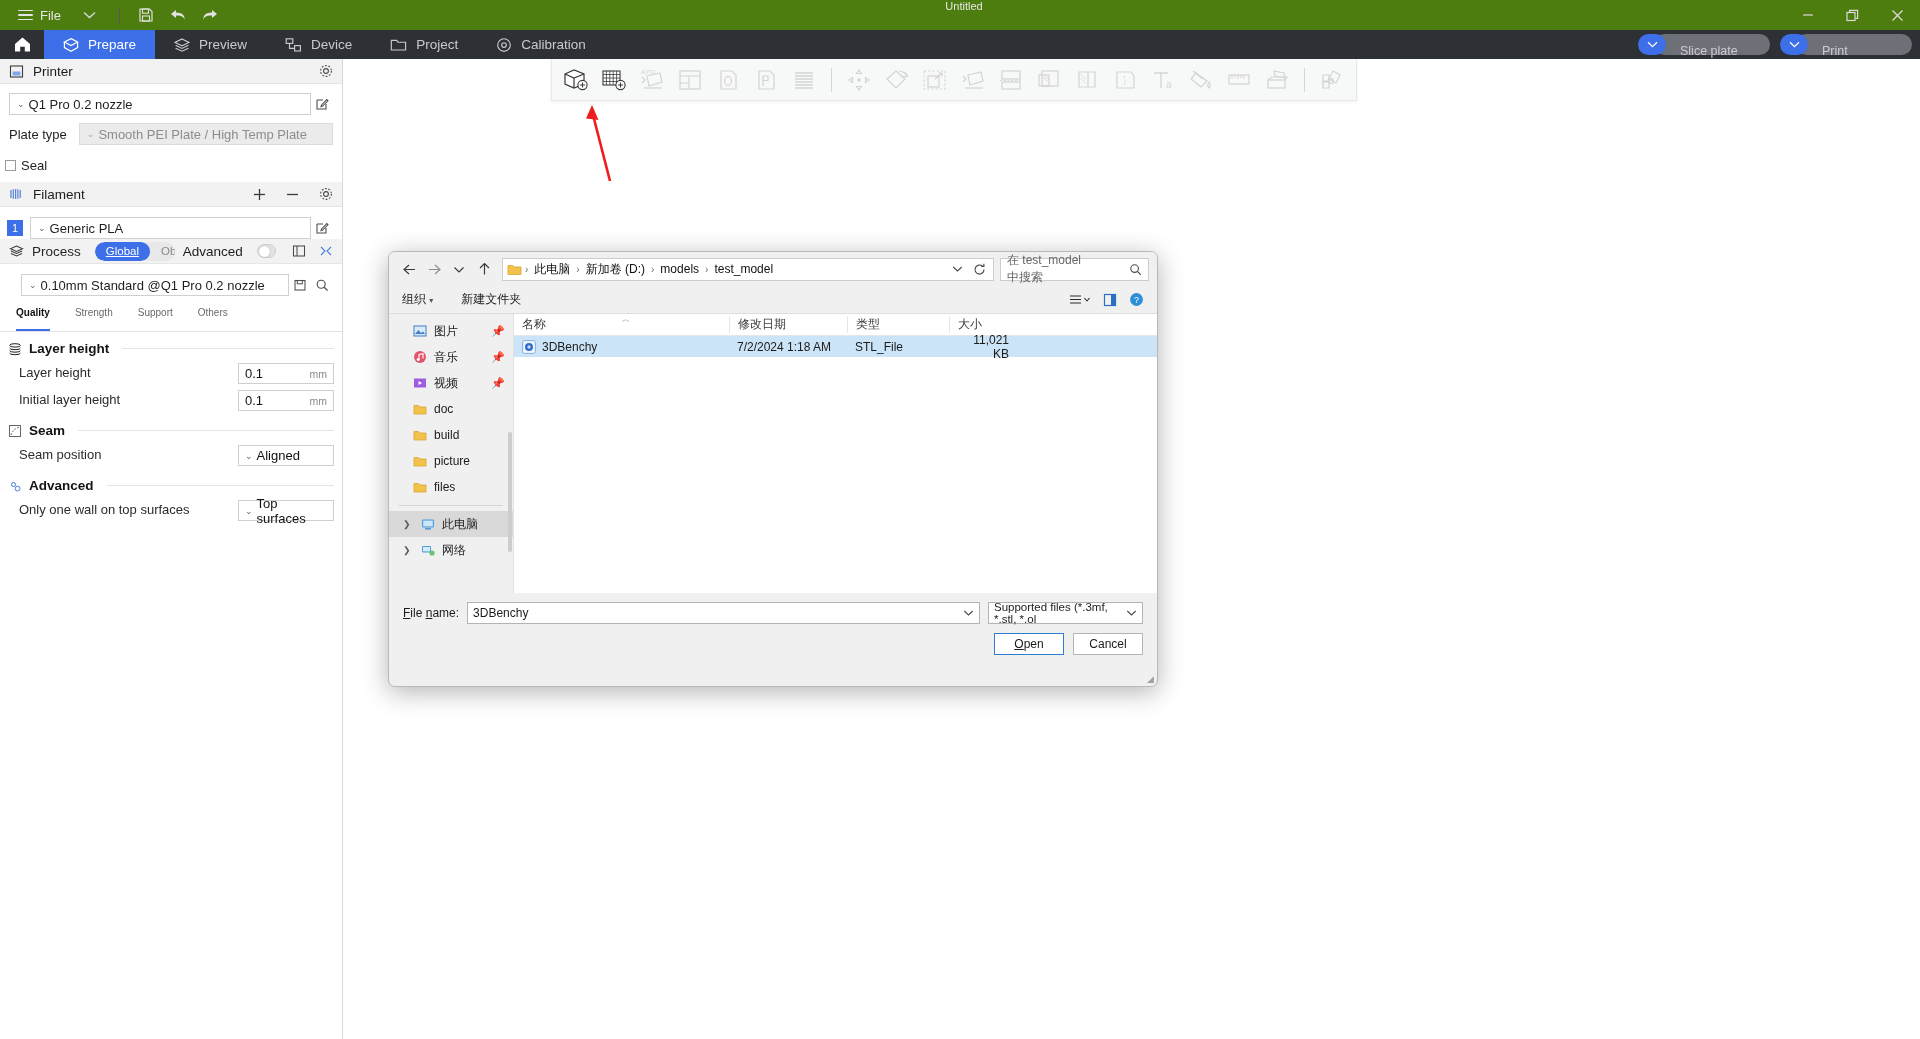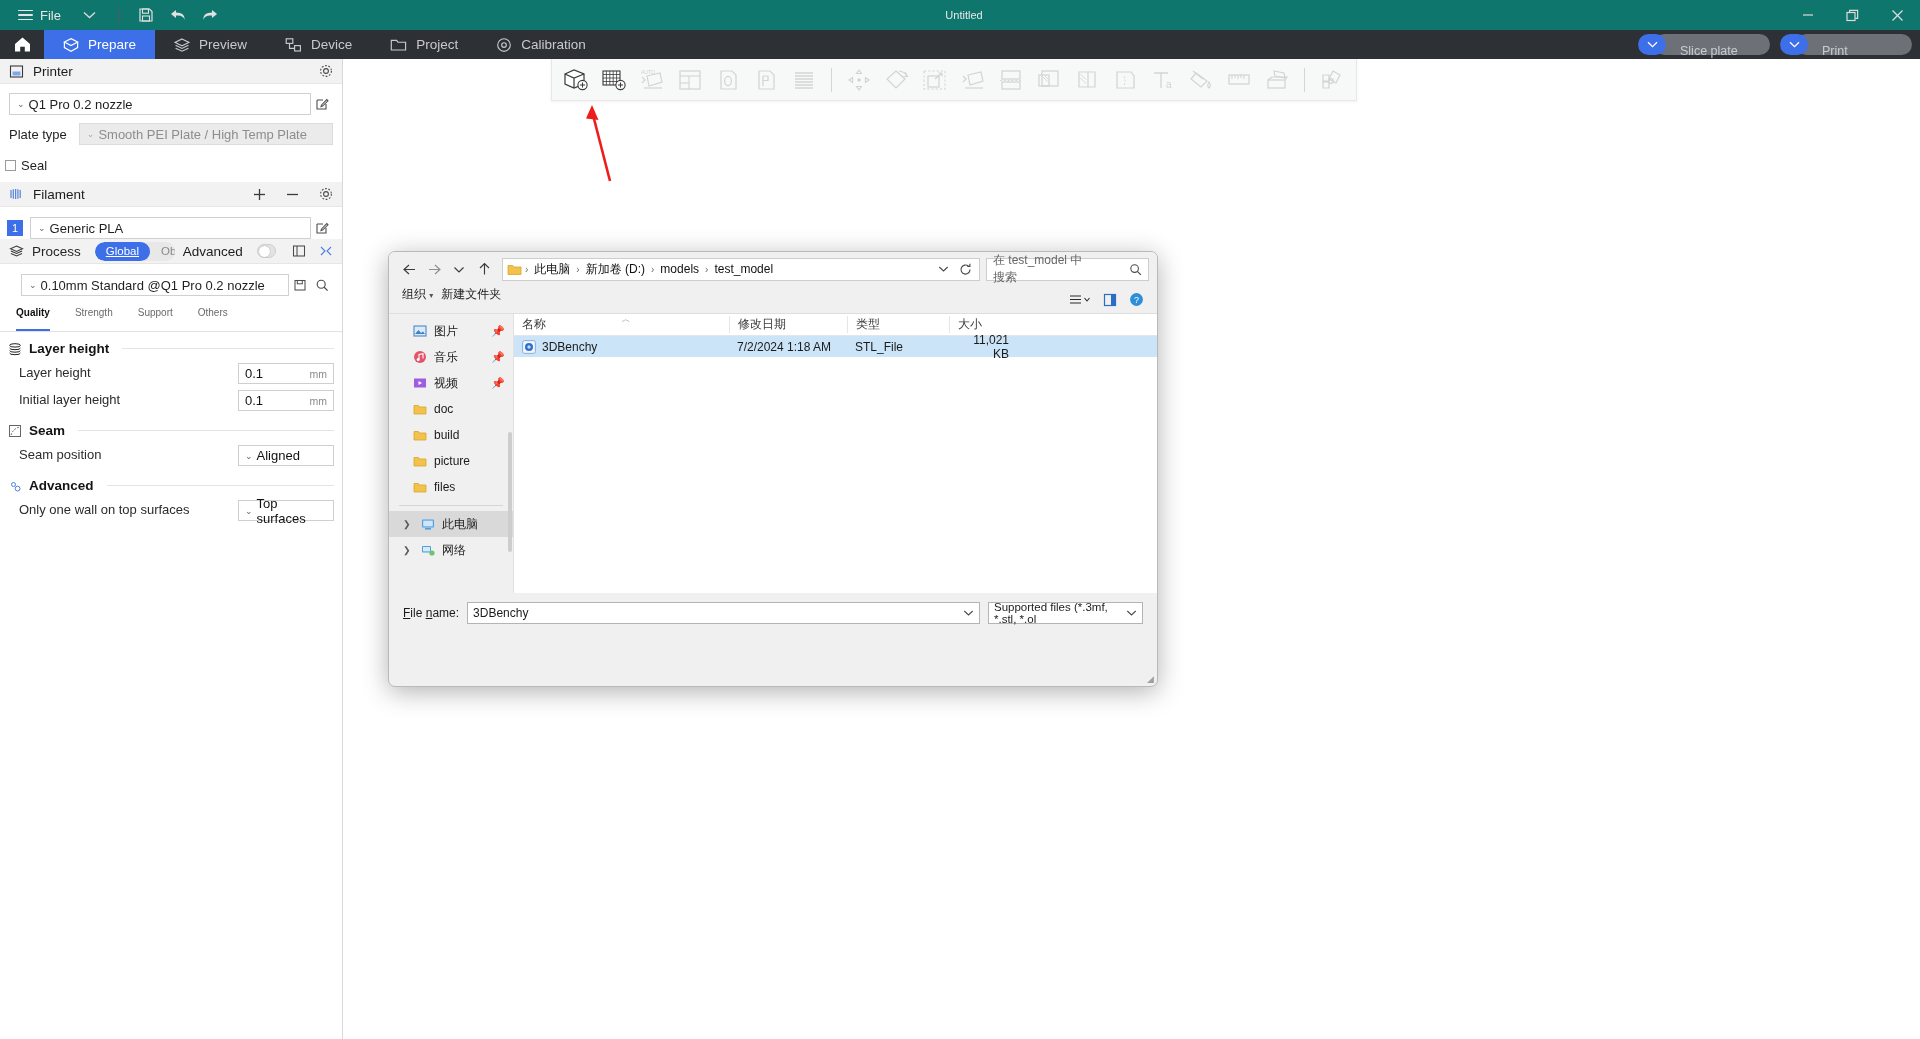--- a/index.html
+++ b/index.html
@@ -7,21 +7,21 @@
   html, body {
     width: 1920px; height: 1039px;
     font-family: "Liberation Sans", sans-serif;
     overflow: hidden;
     background: #3b3f44;
   }
   .app { position: relative; width: 1920px; height: 1039px; }
 
   
   .titlebar {
-    height: 30px; background: #0f766e; display: flex; align-items: center;
+    height: 30px; background: #4d7c0f; display: flex; 
     color: #e6e6e6; font-size: 13px; position: relative;
   }
   .tb-left { display: flex; align-items: center; height: 100%; padding-left: 10px; gap: 2px; }
   .tb-file {
     display: flex; align-items: center; gap: 7px; padding: 0 8px; height: 30px;
     cursor: default;
   }
   .hamburger { display: inline-flex; flex-direction: column; gap: 3px; width: 15px; }
   .hamburger i { display: block; height: 1.6px; background: #e6e6e6; border-radius: 1px; }
   .tb-caret { padding: 0 12px; color: #d6d6d6; font-size: 11px; display: flex; align-items: center; height: 30px;}
@@ -167,25 +167,25 @@
   .dlg-nav { height: 34px; display: flex; align-items: center; gap: 1px; padding: 0 8px; background: #f0f0f0; }
   .navbtn { width: 24px; height: 24px; display: flex; align-items: center; justify-content: center; color: #3a3a3a; font-size: 13px; }
   .crumbbar {
     flex: 1; height: 23px; background: #fff; border: 1px solid #cdcdcd;
     display: flex; align-items: center; padding: 0 4px; gap: 3px; margin: 0 5px;
     font-size: 12px;
   }
   .crumb { padding: 0 3px; color: #111; }
   .crumb-sep { color: #6d6d6d; font-size: 10px; }
   .searchbox {
-    width: 163px; height: 23px; background: #fff; border: 1px solid #cdcdcd;
+    width: 149px; height: 23px; background: #fff; border: 1px solid #cdcdcd;
     display: flex; align-items: center; padding: 0 6px; color: #666; font-size: 12px; gap: 36px;
   }
   .dlg-tools {
-    height: 27px; display: flex; gap: 8px; padding: 0 13px;
+    height: 27px; display: flex; align-items: center; gap: 28px; padding: 0 13px;
     background: #f0f0f0; font-size: 12px;
   }
   .dlg-tools .sp { margin-left: auto; display: flex; align-items: center; gap: 12px; }
   .dlg-main { display: flex; height: 280px; background: #fff; border-top: 1px solid #dedede; }
   .dlg-tree {
     width: 125px; background: #f0f0f0; padding-top: 4px; overflow: hidden;
     border-right: 1px solid #e2e2e2; position: relative;
   }
   .tnode { display: flex; align-items: center; height: 26px; padding-left: 24px; gap: 7px; font-size: 12px; }
   .tnode.sel { background: #d9d9d9; }
@@ -947,18 +947,24 @@
         </div>
         <div class="fn-filter">
           <span>Supported files (*.3mf, *.stl, *.ol</span>
           <span style="margin-left:auto">
             <svg width="11" height="8" viewBox="0 0 11 8">
                 <path d="M1.3 2 L5.5 6 L9.7 2" fill="none" stroke="#4a4a4a" stroke-width="1.05"></path>
               </svg>
           </span>
         </div>
       </div>
+      <div class="btn-row">
+        <div class="dbtn primary">
+          <span><span class="u">O</span>pen</span>
+        </div>
+        <div class="dbtn">Cancel</div>
+      </div>
     </div>
 
     <div class="resize-grip">◢</div>
   </div>
 
 </div>
 
 </body></html>

